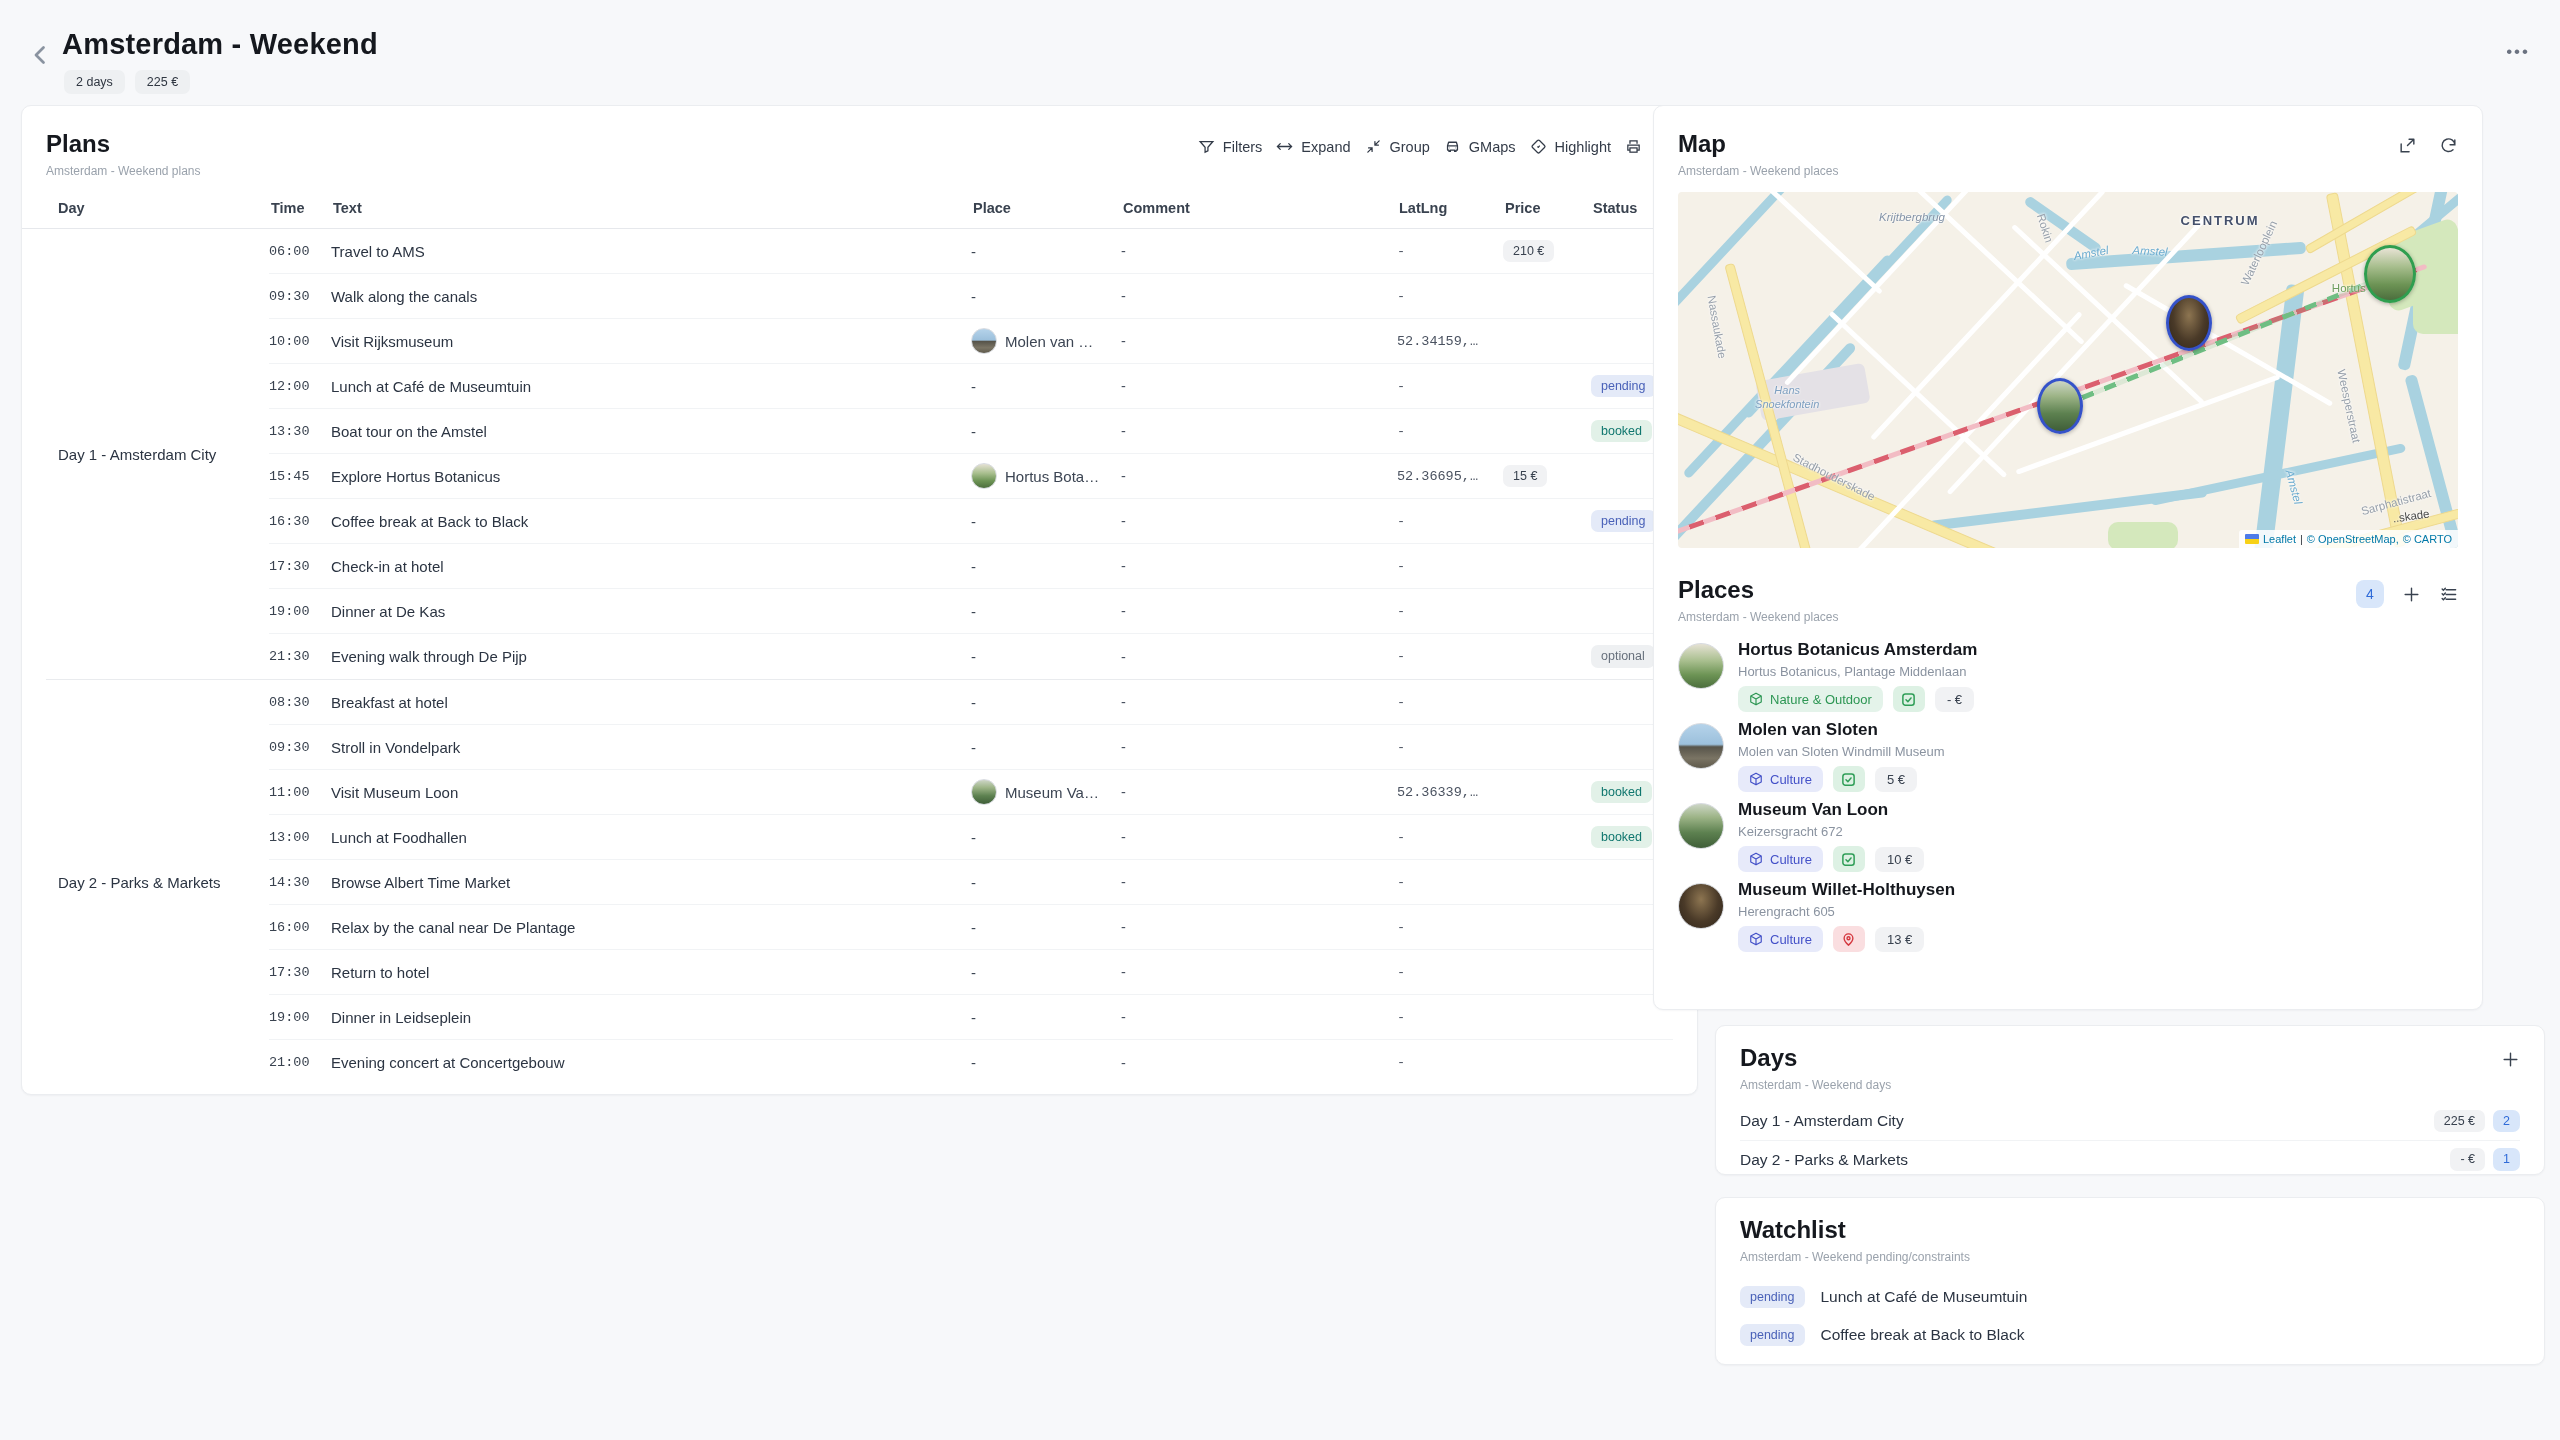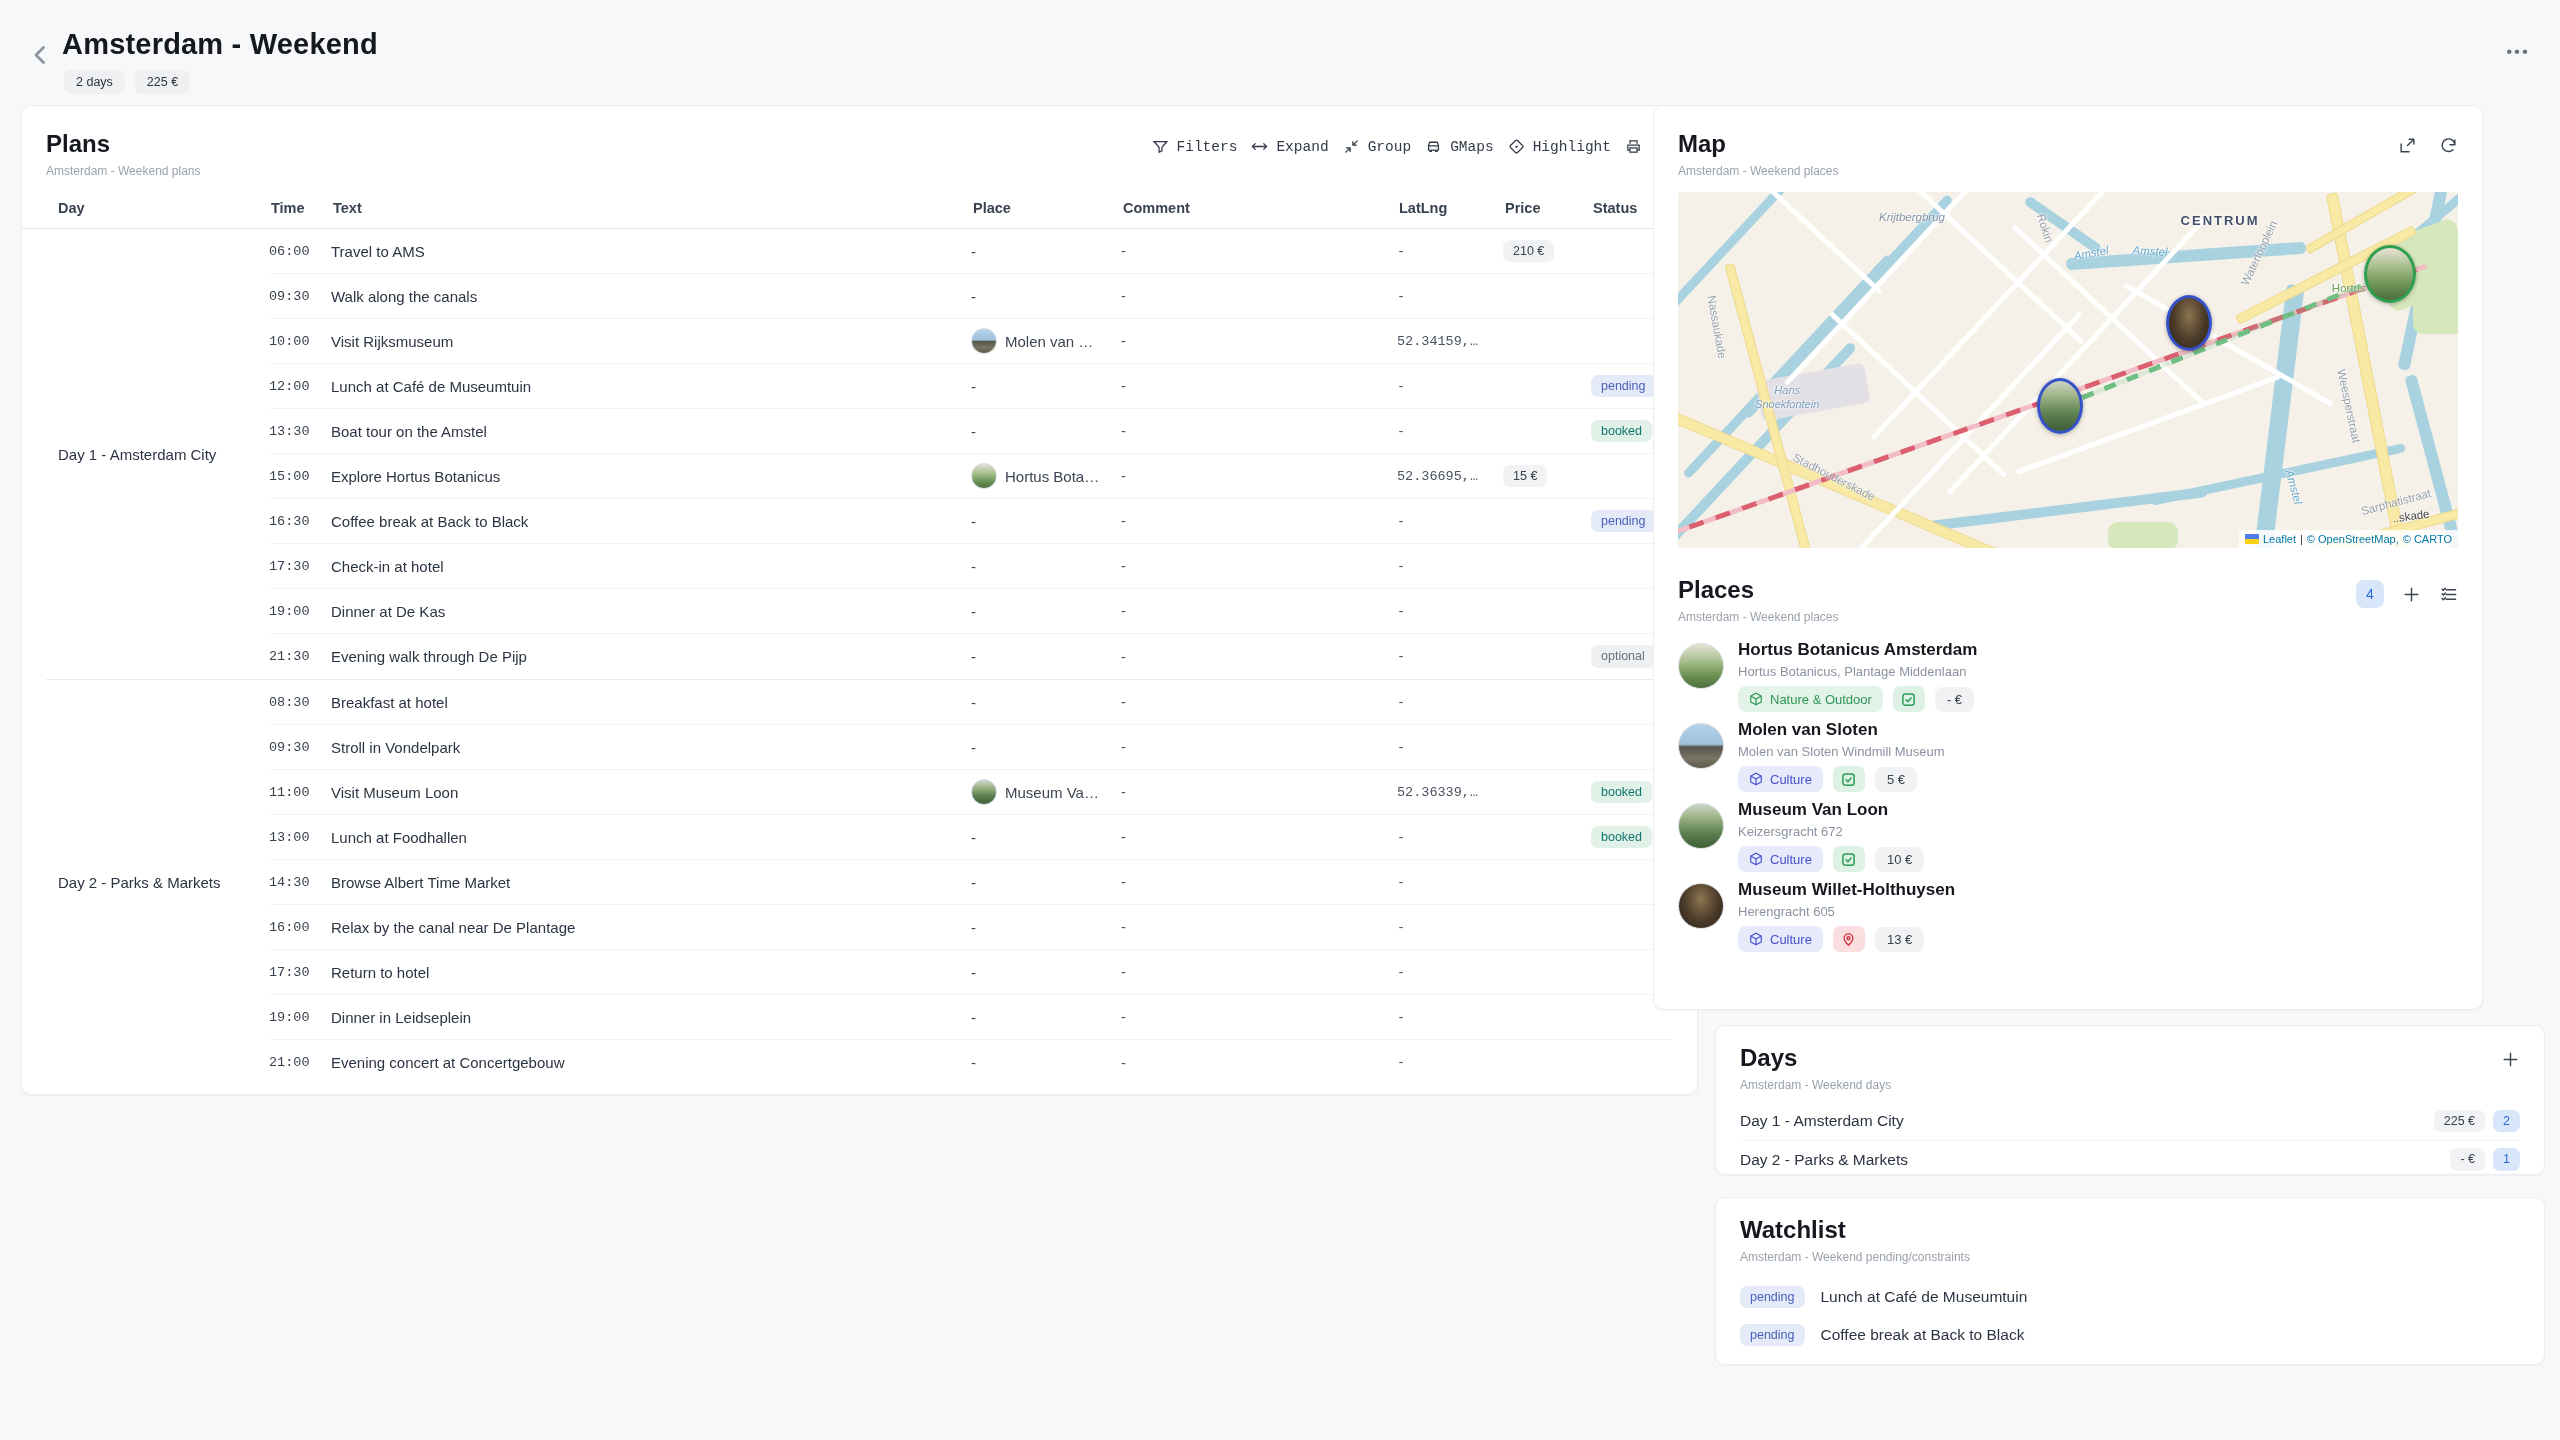--- a/index.html
+++ b/index.html
@@ -16,21 +16,21 @@
 
   
   .card { position:absolute; background:#fff; border:1px solid #ebedf0; border-radius:10px; box-shadow:0 1px 2px rgba(16,24,40,.04); }
   .card-head { display:flex; justify-content:space-between; align-items:flex-start; }
   .sec-title { font-size:24px; font-weight:700; color:#15181e; }
   .sec-sub { font-size:12px; color:#9aa2ac; margin-top:6px; }
 
   
   .plans-card { left:21px; top:105px; width:1677px; height:990px; overflow:hidden; }
   .plans-head { padding:24px 24px 10px 24px; }
-  .toolbar { display:flex; align-items:center; gap:14px; margin-top:8px;font-family:Liberation Mono, monospace; }
+  .toolbar { display:flex; align-items:center; gap:14px; margin-top:8px; }
   .tbtn { display:inline-flex; align-items:center; gap:8px; background:none; border:none; color:#333b48; font-size:14.5px; font-family:inherit; cursor:pointer; }
   .tbtn svg { width:17px; height:17px; stroke:#333b48; }
 
   .thead { display:grid; grid-template-columns:225px 62px 640px 150px 276px 106px 88px 82px; height:41px; align-items:center; border-bottom:1px solid #e6e8ec; padding:0 24px; font-size:14.5px; font-weight:700; color:#39424f; }
   .thead > div:first-child { padding-left:12px; }
 
   .tbody { padding:0 24px; }
   .pgroup { display:flex; }
   .pgroup + .pgroup { border-top:1px solid #e9ebee; }
   .day-cell { width:225px; display:flex; align-items:center; padding-left:12px; font-size:15px; color:#2b3442; }
@@ -294,21 +294,21 @@
               <div class="c-latlng">-</div>
               <div class="c-price">
                 
               </div>
               <div class="c-status">
                 <span class="chip chip-booked">booked</span>
               </div>
             </div>
 
             <div class="prow">
-              <div class="c-time">15:00</div>
+              <div class="c-time">15:45</div>
               <div class="c-text">Explore Hortus Botanicus</div>
               <div class="c-place">
                 <span class="ph ph-garden"></span>
                 <span>Hortus Bota…</span>
               </div>
               <div class="c-comment">-</div>
               <div class="c-latlng">52.36695,…</div>
               <div class="c-price">
                 <span class="chip chip-gray">15 €</span>
               </div>

